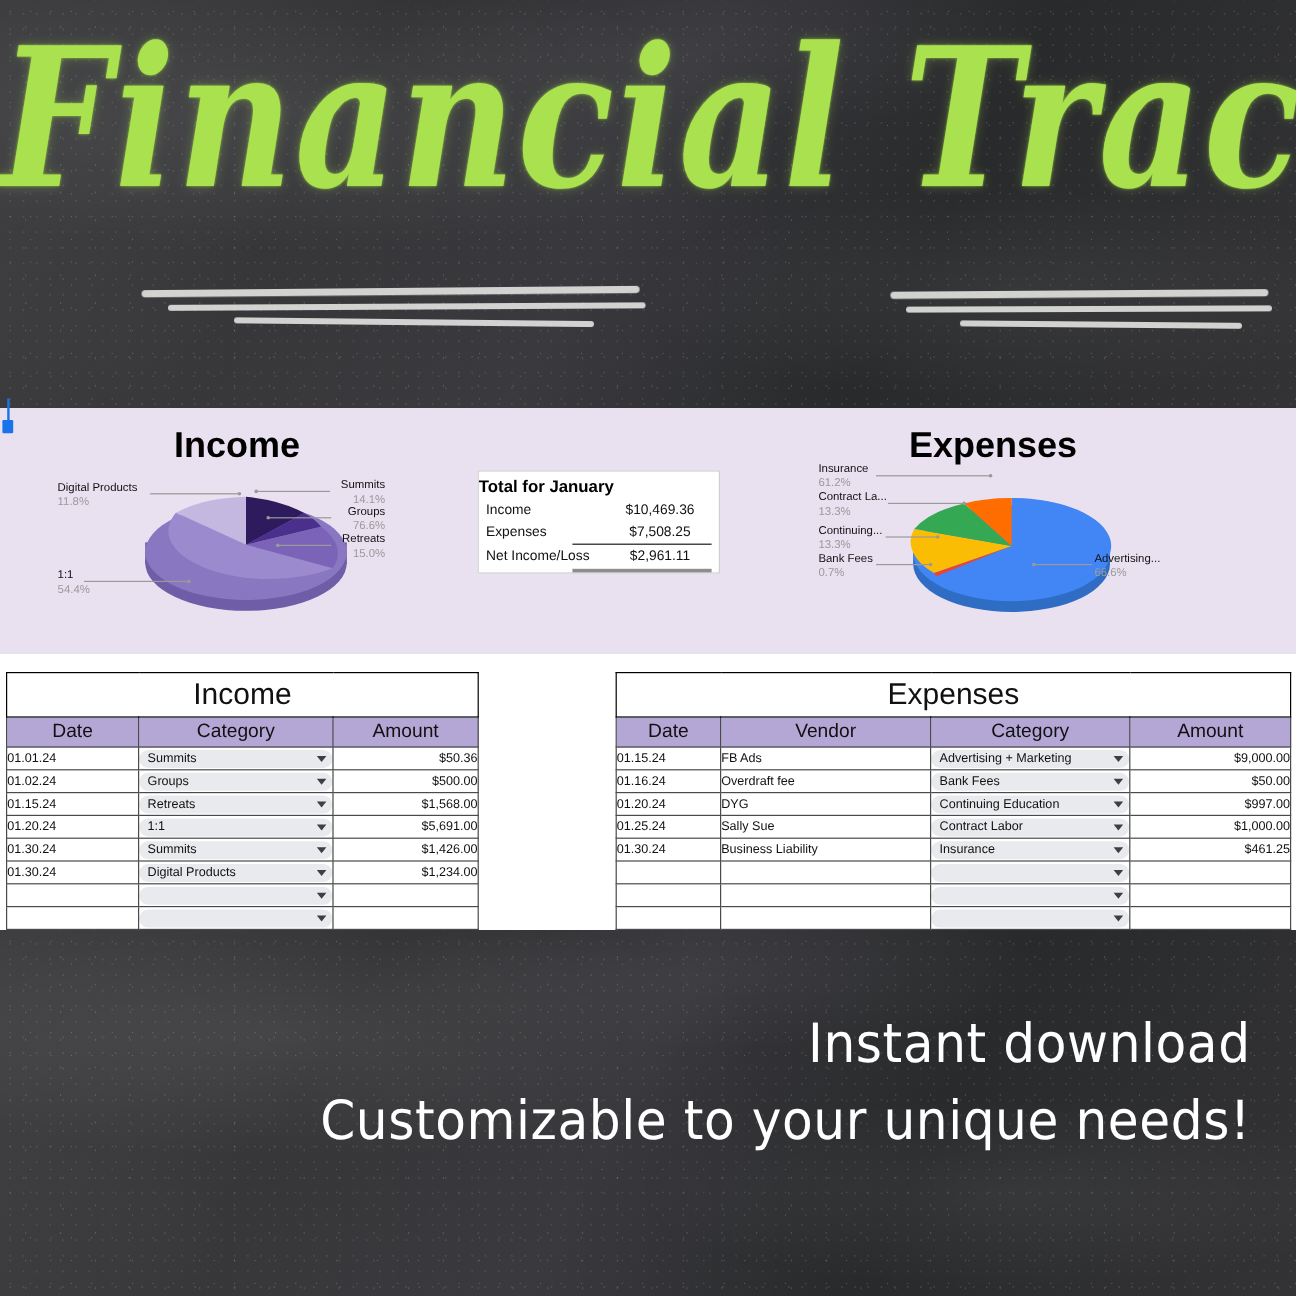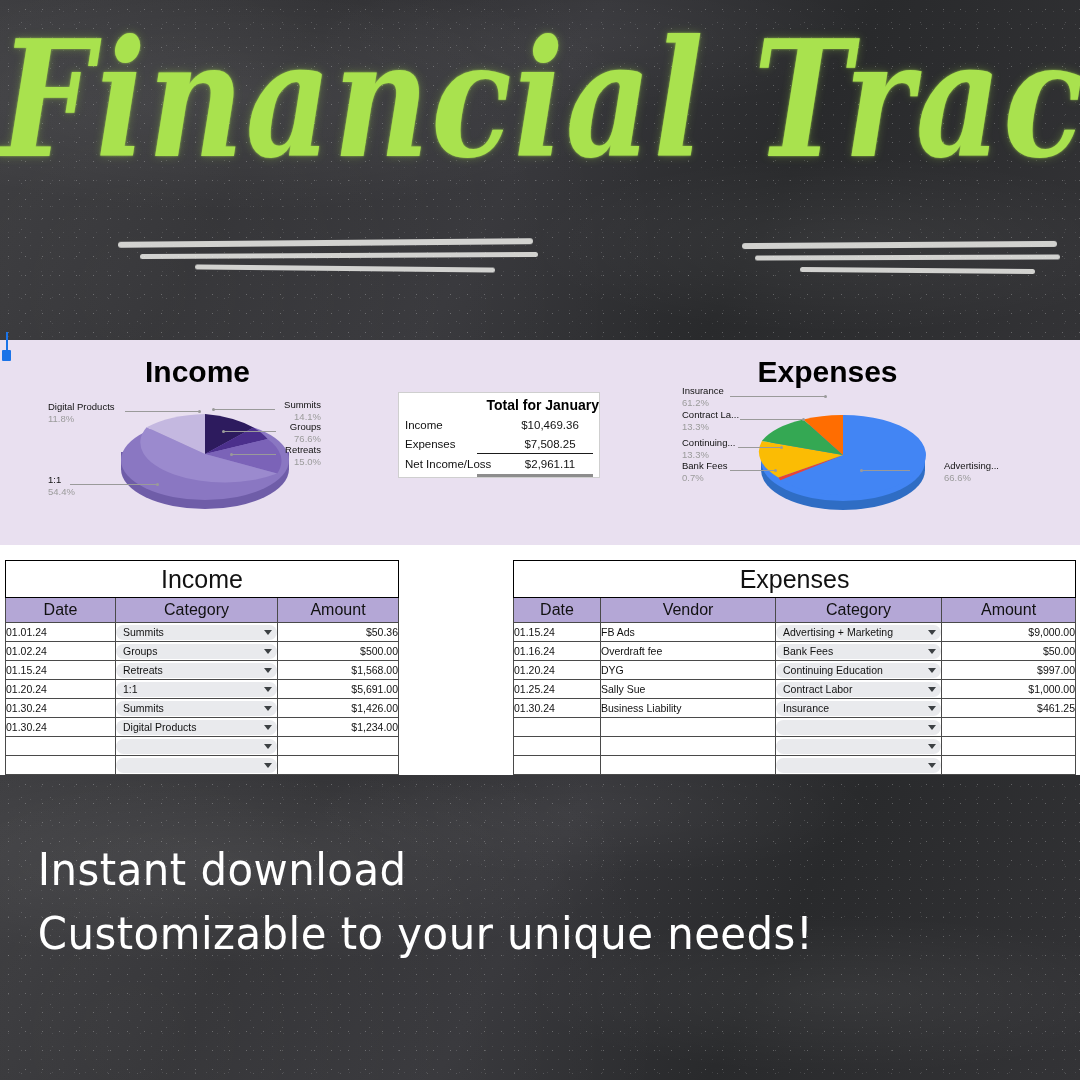--- a/index.html
+++ b/index.html
@@ -75,21 +75,21 @@
   .pie-label.r{text-align:right;}
   .leader{position:absolute;height:1px;background:#9a9a9a;}
   .dot{position:absolute;width:3px;height:3px;background:#9a9a9a;border-radius:50%;}
 
   
   .total-box{
     position:absolute;left:398px;top:392px;width:200px;height:84px;
     background:#fff;border:1px solid #cfcfcf;
   }
   .total-box h4{
-    margin:0;padding:4px 0 2px;text-align:right;
+    margin:0;padding:4px 0 2px;text-align:left;
     font-size:14px;font-weight:700;color:#000;
   }
   .trow{display:flex;justify-content:space-between;align-items:center;
         padding:0 6px;height:19px;font-size:11.5px;color:#111;}
   .trow .val{text-align:center;min-width:86px;}
   .rule-thin{height:0;border-top:1.6px solid #1b1b1b;margin:0 6px 0 78px;}
   .rule-thick{height:0;border-top:3px solid #8d8d8d;margin:1px 6px 0 78px;}
 
   
   .white-area{position:absolute;left:0;top:545px;width:1080px;height:230px;background:#fff;}
@@ -118,21 +118,21 @@
     font-size:10.5px;color:#111;overflow:hidden;white-space:nowrap;
   }
   .pill .caret{
     width:0;height:0;flex:0 0 auto;margin-left:6px;
     border-left:4px solid transparent;border-right:4px solid transparent;
     border-top:5px solid #3c4043;
   }
   .pill.empty{color:transparent;}
 
   
-  .foot{position:absolute;left:0;top:838px;width:1080px;text-align:left;z-index:3;}
+  .foot{position:absolute;left:0;top:838px;width:1080px;text-align:right;z-index:3;}
   .foot div{
     color:#fff;font-family:"DejaVu Sans",sans-serif;font-weight:400;
     font-size:45px;line-height:64px;letter-spacing:.5px;
     transform:scaleX(.93);
   }
 </style>
 </head>
 <body>
 
 <div id="page">
@@ -268,21 +268,21 @@
   <div class="leader" style="left:738px;top:447px;width:44px;"></div>
   <div class="dot" style="left:780px;top:446px;"></div>
 
   <div class="pie-label" style="left:682px;top:460px;">
     <span>Bank Fees</span>
     <span class="pct">0.7%</span>
   </div>
   <div class="leader" style="left:730px;top:470px;width:46px;"></div>
   <div class="dot" style="left:774px;top:469px;"></div>
 
-  <div class="pie-label" style="left:912px;top:460px;margin-left:32px;">
+  <div class="pie-label" style="left:912px;top:460px;">
     <span>Advertising...</span>
     <span class="pct">66.6%</span>
   </div>
   <div class="leader" style="left:862px;top:470px;width:48px;"></div>
   <div class="dot" style="left:860px;top:469px;"></div>
 
   <div class="white-area"></div>
 
   <table class="sheet" id="income-table" style="left:5px;top:560px;width:393px;">
     <colgroup>

